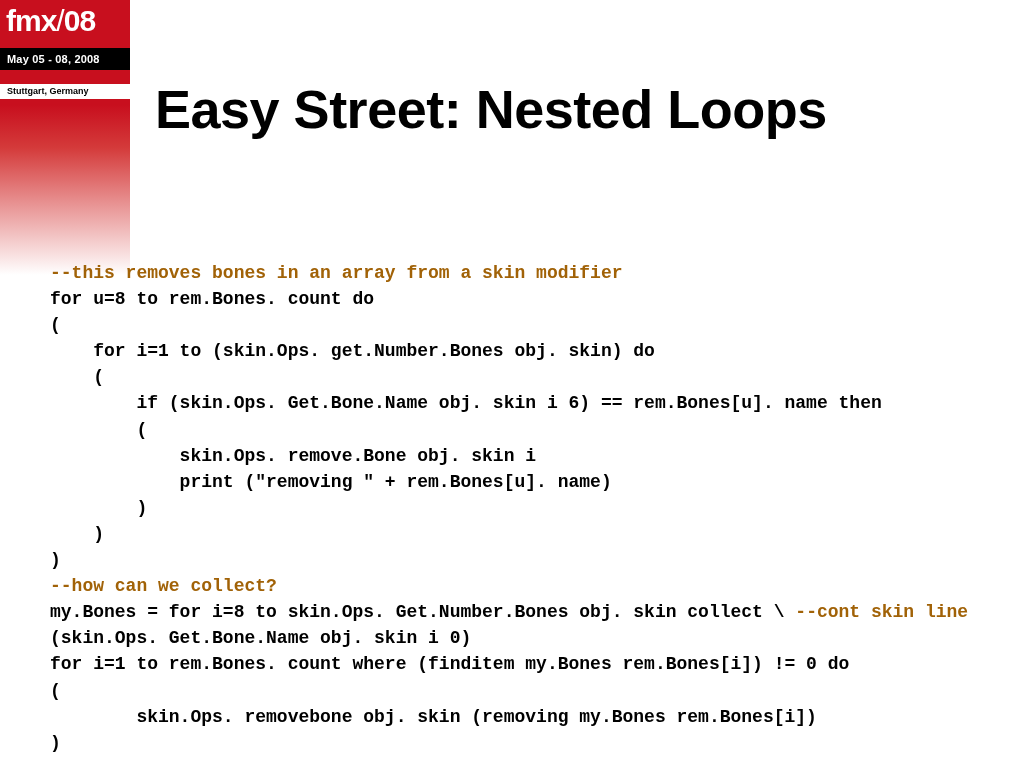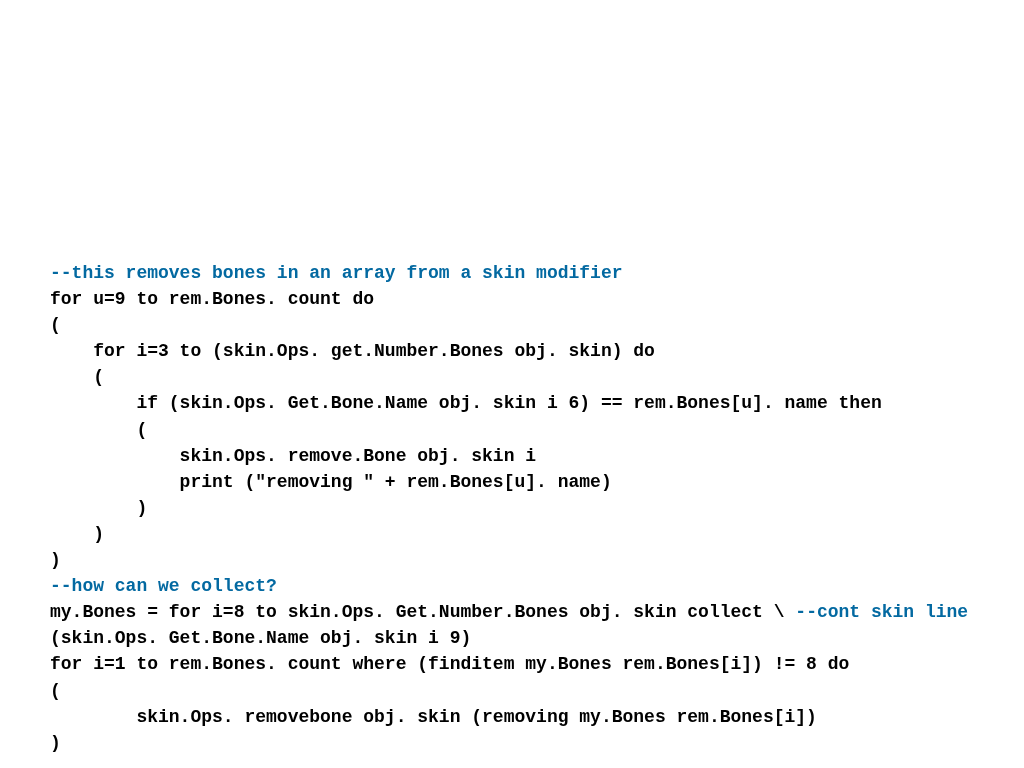--- a/index.html
+++ b/index.html
@@ -97,42 +97,52 @@
     left: 50px;
     top: 260px;
     right: 12px;
     font-family: "Courier New", Courier, monospace;
     font-size: 18px;
     font-weight: 700;
     line-height: 1.45;
     color: #000000;
     white-space: pre;
   }
-  .green { color: #0369a1; }
+  .green { color: #a16207; }
 </style>
 </head>
 <body>
 
 <div class="slide">
 
+  <div class="sidebar">
+    <div class="sidebar-red"></div>
+    <div class="sidebar-fade"></div>
+    <div class="logo-main">
+      <span>fmx</span><span class="slash">/</span><span>08</span>
+    </div>
+    <div class="date-bar">May 05 - 08, 2008</div>
+    <div class="loc-bar">Stuttgart, Germany</div>
+  </div>
 
+  <div class="title">Easy Street: Nested Loops</div>
 
   <div class="codeblock"><span class="green">--this removes bones in an array from a skin modifier</span>
-<span>for u=9 to rem.Bones. count do</span>
+<span>for u=8 to rem.Bones. count do</span>
 <span>(</span>
-<span>    for i=3 to (skin.Ops. get.Number.Bones obj. skin) do</span>
+<span>    for i=1 to (skin.Ops. get.Number.Bones obj. skin) do</span>
 <span>    (</span>
 <span>        if (skin.Ops. Get.Bone.Name obj. skin i 6) == rem.Bones[u]. name then</span>
 <span>        (</span>
 <span>            skin.Ops. remove.Bone obj. skin i</span>
 <span>            print ("removing " + rem.Bones[u]. name)</span>
 <span>        )</span>
 <span>    )</span>
 <span>)</span>
 <span class="green">--how can we collect?</span>
 <span>my.Bones = for i=8 to skin.Ops. Get.Number.Bones obj. skin collect \ </span><span class="green">--cont skin line</span>
-<span>(skin.Ops. Get.Bone.Name obj. skin i 9)</span>
-<span>for i=1 to rem.Bones. count where (finditem my.Bones rem.Bones[i]) != 8 do</span>
+<span>(skin.Ops. Get.Bone.Name obj. skin i 0)</span>
+<span>for i=1 to rem.Bones. count where (finditem my.Bones rem.Bones[i]) != 0 do</span>
 <span>(</span>
 <span>        skin.Ops. removebone obj. skin (removing my.Bones rem.Bones[i])</span>
 <span>)</span></div>
 
 </div>
 
 </body></html>

